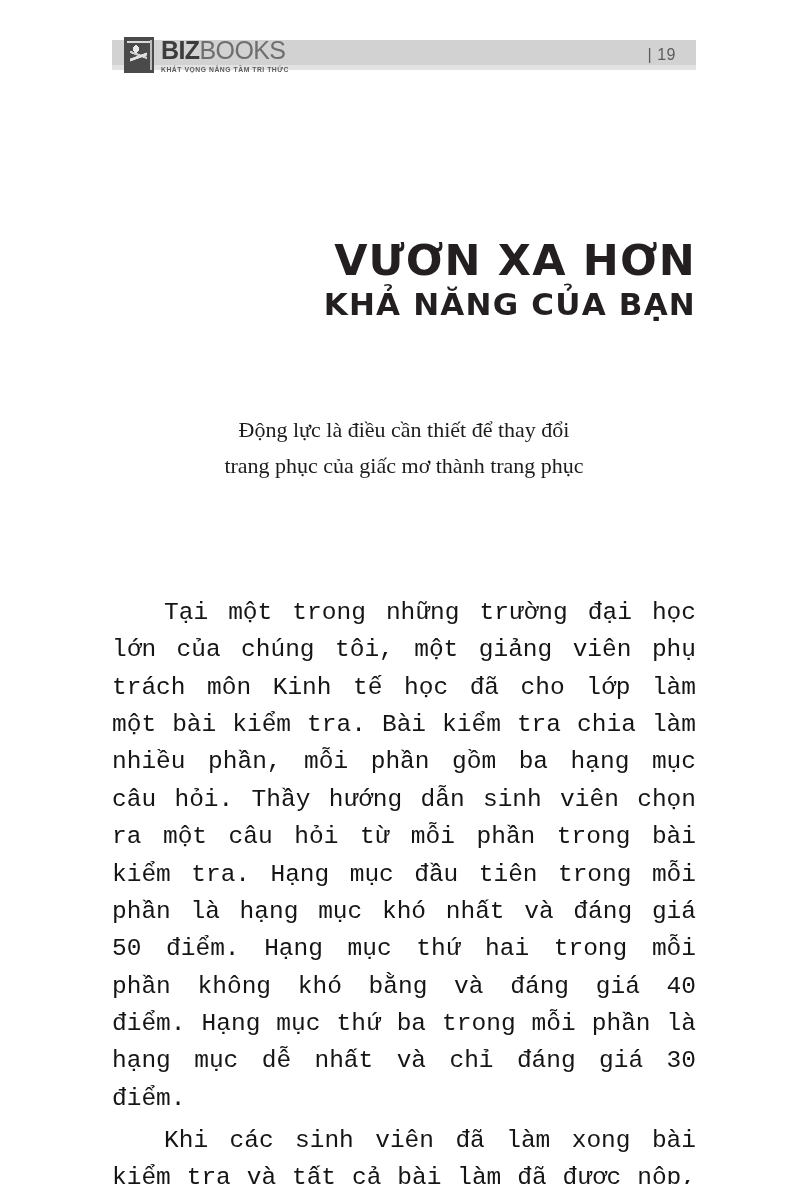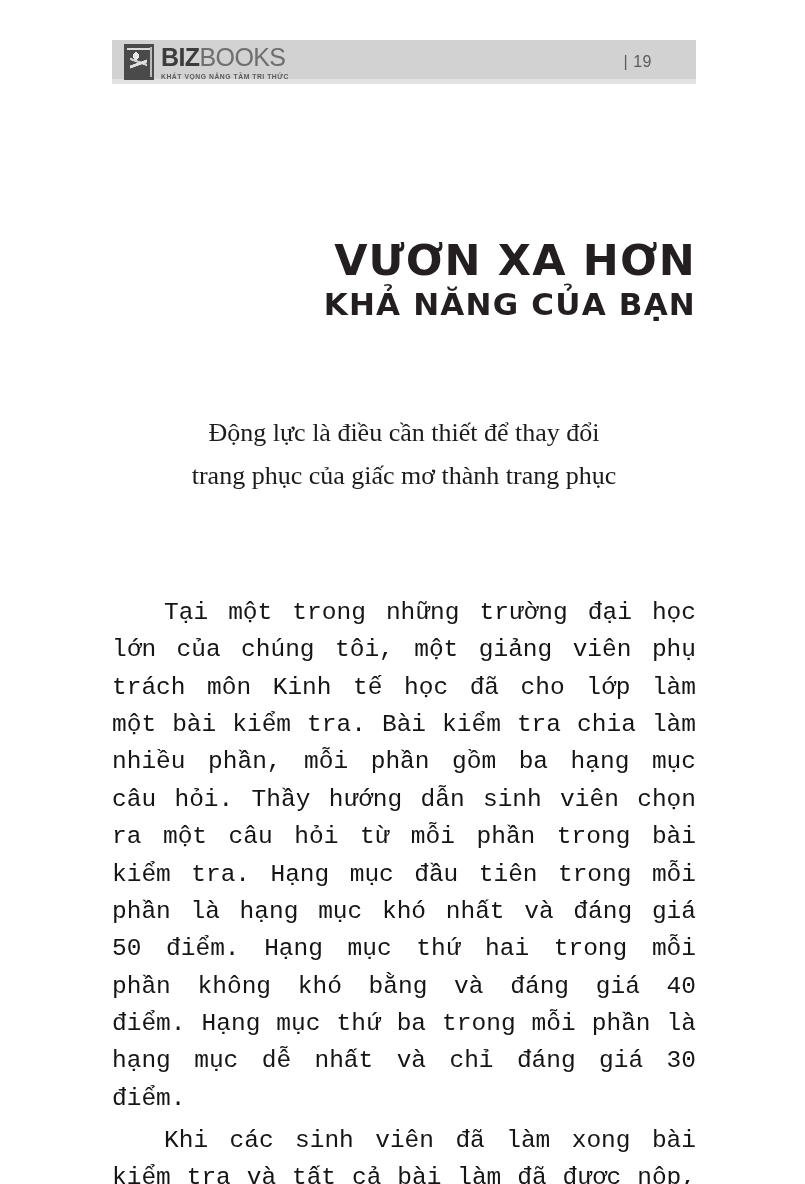--- a/index.html
+++ b/index.html
@@ -23,21 +23,21 @@
     inset: 0;
     background: #ffffff;
   }
 
   
   .header-band {
     position: absolute;
     left: 112px;
     top: 40px;
     width: 584px;
-    height: 44px;
+    height: 30px;
     background: #d2d2d2;
     display: flex;
     align-items: center;
     justify-content: space-between;
   }
 
   .header-band::after {
     content: "";
     position: absolute;
     left: 0;
@@ -119,21 +119,21 @@
     margin-top: 3px;
     white-space: nowrap;
     transform: scaleX(0.97);
     transform-origin: left center;
   }
 
   .page-number {
     font-family: "Liberation Sans", "DejaVu Sans", sans-serif;
     font-size: 16px;
     color: #5c5c5c;
-    margin-right: 44px;
+    margin-right: 20px;
     letter-spacing: 0.5px;
     position: relative;
     z-index: 2;
   }
 
   
   .chapter-title {
     position: absolute;
     left: 112px;
     top: 205px;
@@ -150,21 +150,21 @@
   .chapter-title .tline.second { font-size: 31px; }
 
   
   .epigraph {
     position: absolute;
     left: 150px;
     top: 412px;
     width: 508px;
     text-align: center;
     font-family: "Liberation Serif", "DejaVu Serif", serif;
-    font-size: 26px;
+    font-size: 22px;
     line-height: 1.64;
     color: #1c1c1c;
   }
   .epigraph .eline { display: block; }
 
   
   .body-text {
     position: absolute;
     left: 112px;
     top: 594px;

